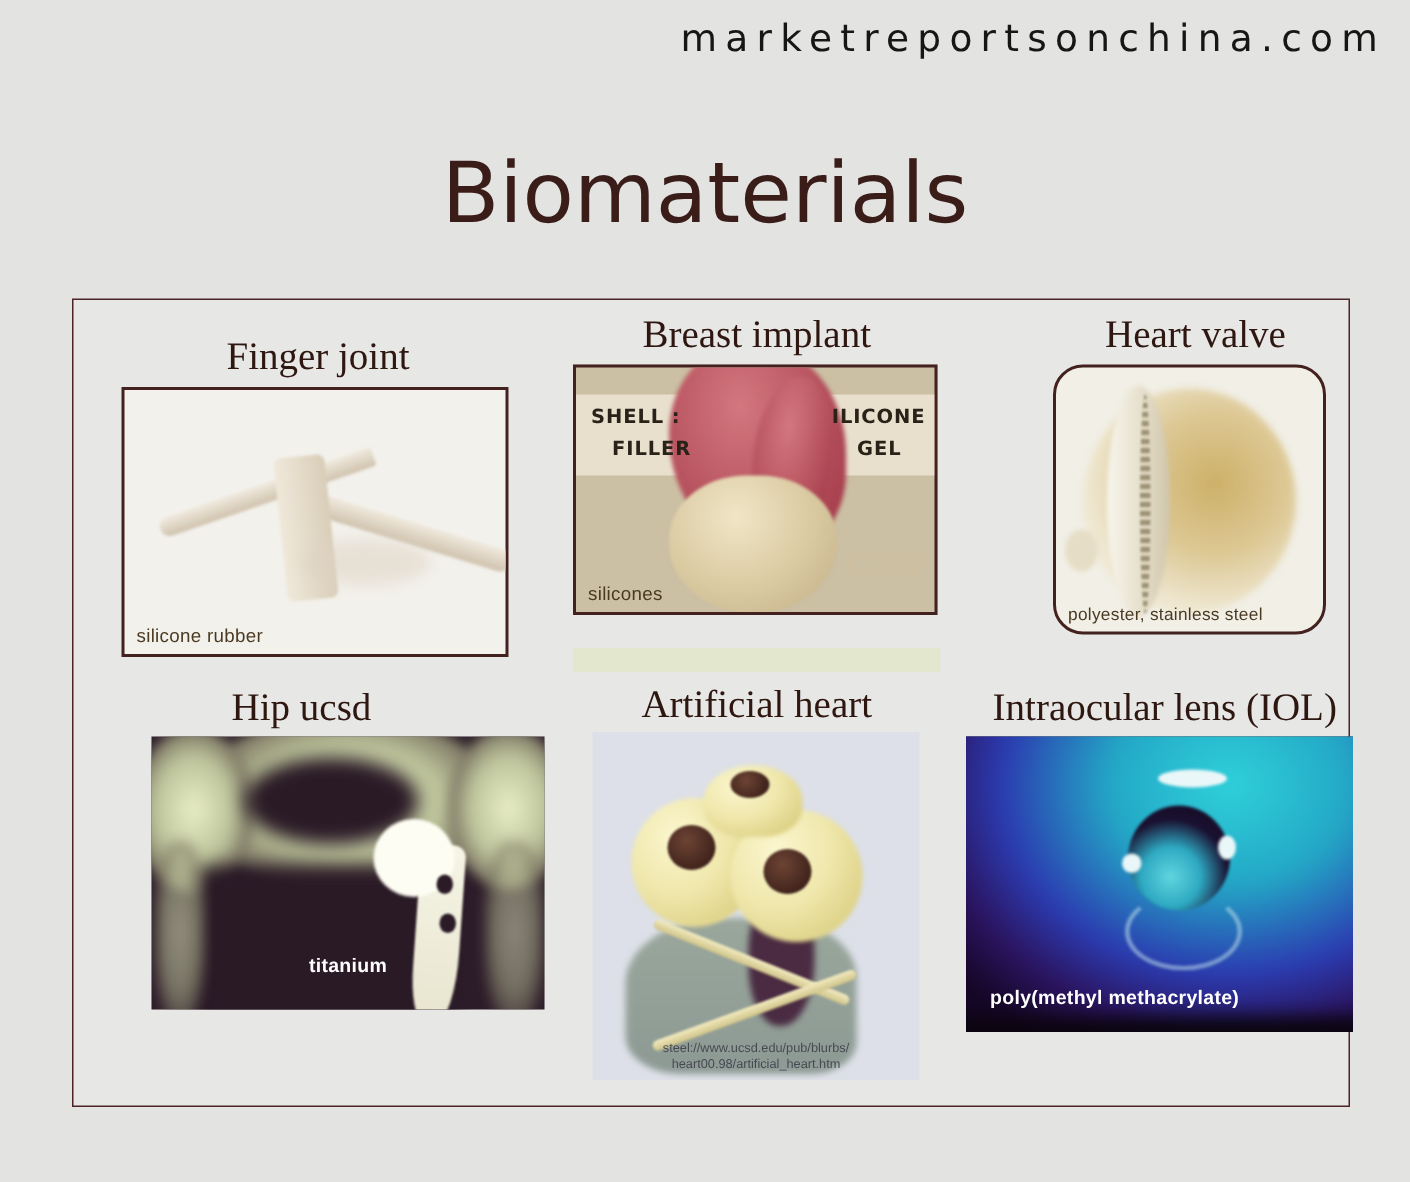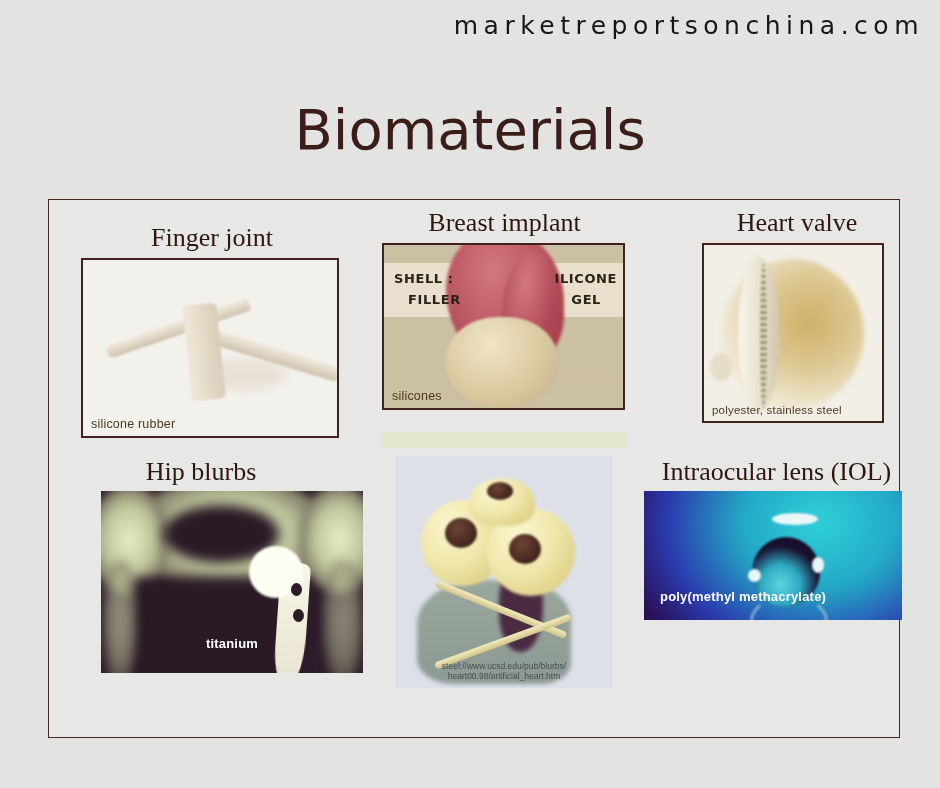--- a/index.html
+++ b/index.html
@@ -118,20 +118,21 @@
     position:absolute; left:333px; top:232px;
     width:245px; height:16px; background:#e3e7ce;
   }
 
   
   #card-heart-valve{ left:634px; top:9px; width:190px;padding-left:19px; }
   #card-heart-valve .card-title{ margin-bottom:7px; }
   #fig-heartvalve{
     width:182px; height:180px;
     background:#f1efe6;
+    border-radius:20px;
   }
   .hv-ring{
     position:absolute; left:18px; top:14px;
     width:142px; height:150px;
     border-radius:50%;
     background:radial-gradient(ellipse at 62% 42%, #cdb068 0%, #ddc894 38%, #eee6cf 68%, #f6f3e7 100%);
     filter:blur(2px);
   }
   .hv-strut{
     position:absolute; left:34px; top:12px;
@@ -225,21 +226,21 @@
     border-radius:4px; filter:blur(.6px);
   }
   .ah-dark{
     position:absolute; background:#4a2b42; filter:blur(2px);
   }
 
   
   #card-iol{ left:595px; top:258px; width:265px; }
   #card-iol .card-title{ margin-bottom:6px; }
   #fig-iol{
-    width:258px; height:129px;
+    width:258px; height:197px;
     background:#0b0510;
   }
   .iol-glow{
     position:absolute; left:-10px; top:-34px;
     width:300px; height:220px;
     background:radial-gradient(ellipse at 62% 30%, #2fd0da 0%, #23a8c6 30%, #2b3bb0 58%, #2b1460 75%, #150626 90%);
     filter:blur(6px);
   }
   .iol-lens{
     position:absolute; left:108px; top:46px;
@@ -304,38 +305,39 @@
     <div class="card-figure framed" id="fig-heartvalve">
       <div class="hv-ring"></div>
       <div class="hv-strut"></div>
       <div class="hv-seam"></div>
       <div class="hv-nub"></div>
       <div class="fig-caption cap-dark" style="font-size:11.5px;">polyester, stainless steel</div>
     </div>
   </div>
 
   <div class="card" id="card-hip">
-    <div class="card-title">Hip blurbs</div>
+    <div class="card-title">Hip ucsd</div>
     <div class="card-figure" id="fig-hip">
       <div class="hx-pelvis" style="left:30px;top:-16px;width:200px;height:118px;border-radius:50% 50% 44% 44%;"></div>
       <div class="hx-pelvis" style="left:-12px;top:-6px;width:80px;height:110px;border-radius:50%;"></div>
       <div class="hx-pelvis" style="left:198px;top:-6px;width:80px;height:108px;border-radius:50%;"></div>
       <div class="hx-dark" style="left:62px;top:14px;width:116px;height:58px;border-radius:50%;"></div>
       <div class="hx-dark" style="left:30px;top:86px;width:176px;height:110px;border-radius:12px;"></div>
       <div class="hx-pelvis" style="left:2px;top:70px;width:34px;height:120px;border-radius:40%;opacity:.55;"></div>
       <div class="hx-pelvis" style="left:222px;top:70px;width:40px;height:120px;border-radius:40%;opacity:.5;"></div>
       <div class="hx-stem"></div>
       <div class="hx-ball"></div>
       <div class="hx-hole" style="left:190px;top:92px;"></div>
       <div class="hx-hole" style="left:192px;top:118px;"></div>
       <div class="fig-caption cap-light" style="left:auto;right:auto;width:100%;text-align:center;bottom:22px;font-size:13px;">titanium</div>
     </div>
   </div>
 
   <div class="card" id="card-art-heart">
+    <div class="card-title">Artificial heart</div>
     <div class="card-figure" id="fig-artheart">
       <div class="ah-base" style="left:22px;top:124px;width:154px;height:104px;border-radius:42% 38% 20% 24%;"></div>
       <div class="ah-dark" style="left:104px;top:110px;width:44px;height:86px;border-radius:40% 42% 50% 46%;"></div>
       <div class="ah-lobe" style="left:26px;top:44px;width:84px;height:86px;"></div>
       <div class="ah-lobe" style="left:92px;top:52px;width:88px;height:88px;"></div>
       <div class="ah-lobe" style="left:74px;top:22px;width:66px;height:48px;border-radius:50% 50% 40% 40%;"></div>
       <div class="ah-port" style="left:50px;top:62px;width:32px;height:30px;"></div>
       <div class="ah-port" style="left:114px;top:78px;width:32px;height:30px;"></div>
       <div class="ah-port" style="left:92px;top:26px;width:26px;height:18px;"></div>
       <div class="ah-tube" style="left:36px;top:150px;width:140px;transform:rotate(22deg);"></div>

